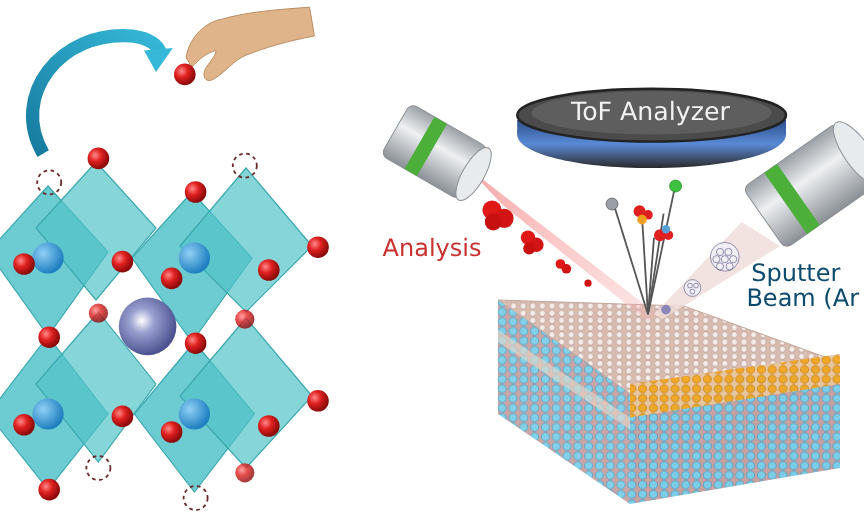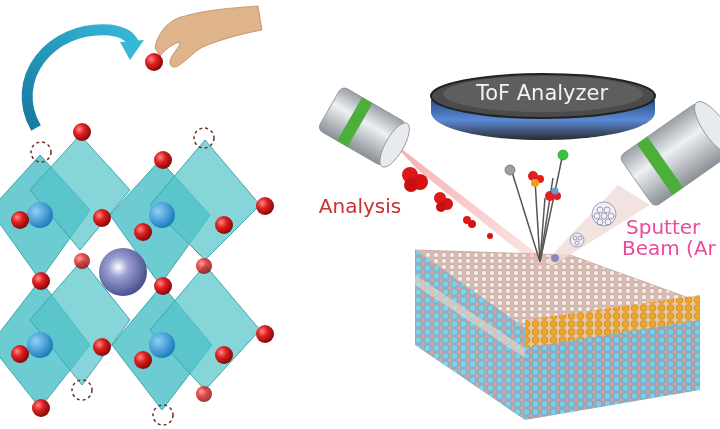--- a/index.html
+++ b/index.html
@@ -1,20 +1,20 @@
 <!DOCTYPE html>
 <html><head>
 <meta charset="utf-8">
 <style>
   html, body { margin: 0; padding: 0; background: #ffffff; }
   body { width: 720px; height: 429px; position: relative; overflow: hidden; font-family: "DejaVu Sans", sans-serif; }
   .stage { position: absolute; left: 0; top: 0; width: 720px; height: 400px; }
   .label { position: absolute; line-height: 1.05; white-space: nowrap; }
   .analysis-label { left: 305px; top: 196px; color: #c8312e; font-size: 20px; text-align: center; width: 110px; }
-  .sputter-label { left: 622px; top: 217px; color: #ec4899; font-size: 20px; text-align: left; }
+  .sputter-label { left: 622px; top: 217px; color: #0c4a6e; font-size: 20px; text-align: left; }
   .tof-text { position: absolute; left: 447px; top: 81px; width: 190px; text-align: center; color: #f2f2f2; font-size: 21px; }
   sub, sup { font-size: 12px; }
   svg { position: absolute; left: 0; top: 0; }
 </style>
 </head>
 <body>
 
 <div class="stage">
 <svg width="720" height="429" viewBox="0 0 720 429">
   <defs>

